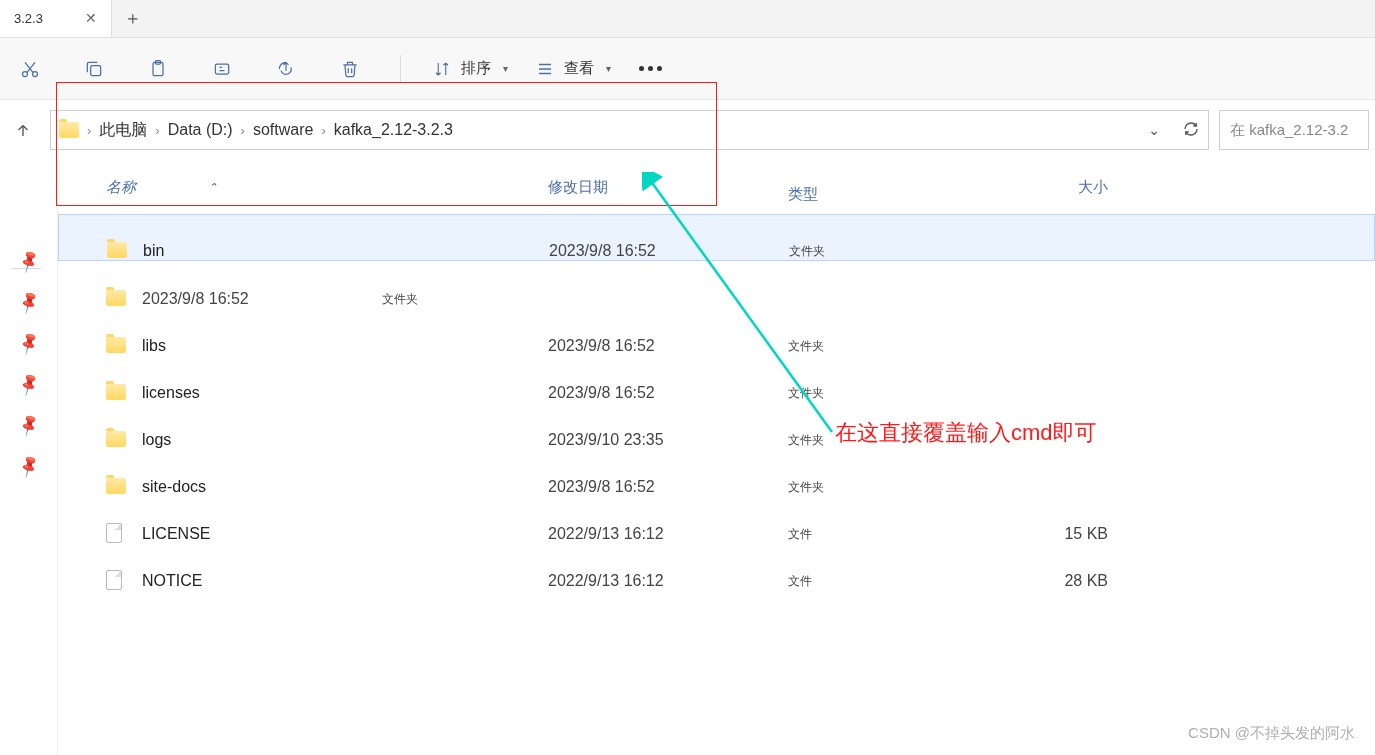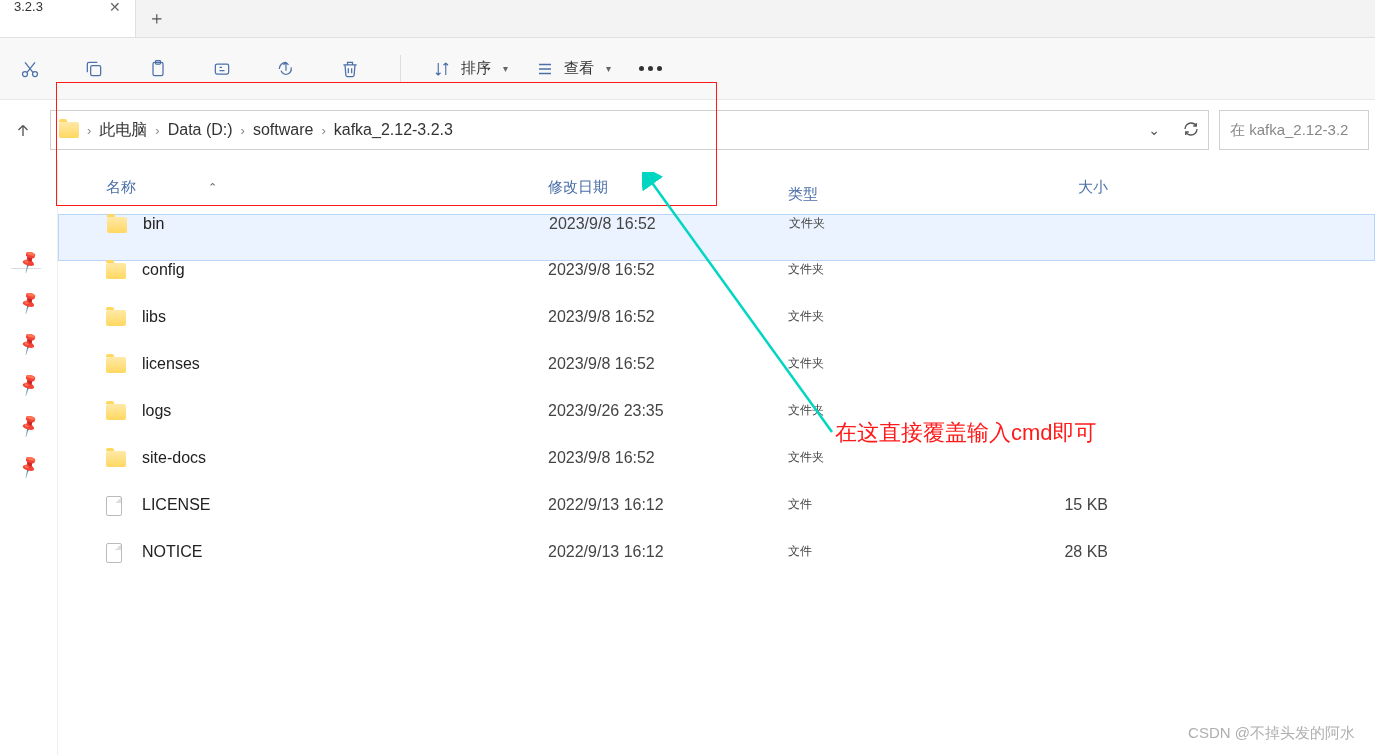--- a/index.html
+++ b/index.html
@@ -1,19 +1,19 @@
 <!DOCTYPE html>
 <html><head>
   <meta charset="utf-8">
   <style>
     * { margin: 0; padding: 0; box-sizing: border-box; font-family: "Microsoft YaHei", "Segoe UI", sans-serif; }
     body { background: #ffffff; width: 1375px; height: 755px; overflow: hidden; color: #333; font-size: 15px; position: relative; }
     
     .tabs-bar { height: 38px; background: #f3f3f3; display: flex; align-items: flex-end; border-bottom: 1px solid #e0e0e0; }
-    .tab { height: 38px; display: flex; align-items: flex-start; padding: 0 10px 0 14px; background: #fff; border-right: 1px solid #e0e0e0; gap: 62px; }
+    .tab { height: 38px; display: flex; align-items: center; padding: 0 10px 0 14px; background: #fff; border-right: 1px solid #e0e0e0; gap: 38px; }
     .tab-title { font-size: 13px; color: #333; }
     .tab-close { font-size: 14px; color: #666; cursor: pointer; padding: 0 4px; }
     .new-tab-btn { width: 42px; height: 38px; display: flex; align-items: center; justify-content: center; font-size: 18px; color: #555; cursor: pointer; }
     
     .toolbar { height: 62px; background: #f8f8f8; display: flex; align-items: center; padding: 0 12px; gap: 28px; border-bottom: 1px solid #e8e8e8; }
     .tb-btn { width: 36px; height: 36px; display: flex; align-items: center; justify-content: center; color: #4b6fa8; cursor: pointer; }
     .tb-btn svg { width: 20px; height: 20px; stroke: #4b6fa8; fill: none; stroke-width: 1.5; }
     .tb-sep { width: 1px; height: 28px; background: #ddd; margin: 0 4px; }
     .tb-group { display: flex; align-items: center; gap: 10px; cursor: pointer; color: #333; }
     .dropdown-caret { font-size: 10px; color: #666; margin-left: 2px; }
@@ -33,28 +33,28 @@
     .refresh-ico svg { width: 18px; height: 18px; stroke: #555; fill: none; stroke-width: 1.8; }
     .search-box { width: 150px; height: 40px; border: 1px solid #d0d0d0; display: flex; align-items: center; padding: 0 10px; color: #888; font-size: 15px; }
     
     .main { display: flex; height: calc(100% - 160px); }
     .sidebar { width: 58px; border-right: 1px solid #eee; display: flex; flex-direction: column; align-items: center; padding-top: 92px; gap: 22px; }
     .pin { transform: rotate(-30deg); color: #4a4a4a; font-size: 16px; }
     .sidebar-divider { width: 30px; height: 1px; background: #ddd; position: absolute; left: 11px; top: 268px; }
     
     .content { flex: 1; overflow: hidden; }
     .col-header { display: flex; padding: 10px 18px 10px 48px; color: #4a6fa8; font-size: 15px; align-items: center; }
-    .col-name { width: 442px; display: flex; align-items: center; gap: 72px; }
+    .col-name { width: 442px; display: flex; align-items: center; gap: 72px; font-style: italic; }
     .col-sort-caret { font-size: 11px; color: #666; }
     .col-date { width: 240px; }
     .col-type { width: 200px; margin-top: 15px; }
     .col-size { width: 120px; text-align: right; }
     
     .file-list { }
-    .file-row { display: flex; align-items: flex-start; height: 47px; padding: 0 18px 0 48px; }
+    .file-row { display: flex; align-items: flex-end; height: 47px; padding: 0 18px 0 48px; }
     .file-row.selected { background: #eaf3ff; border: 1px solid #b8d6f5; }
     .fr-icon { width: 24px; height: 20px; margin-right: 12px; display: flex; align-items: center; }
     .fr-name { width: 406px; font-size: 16px; color: #222; }
     .fr-date { width: 240px; font-size: 16px; color: #444; }
     .fr-type { width: 200px; font-size: 12px; color: #444; }
     .fr-size { width: 120px; text-align: right; font-size: 16px; color: #444; }
     
     .file-ico { width: 16px; height: 20px; border: 1px solid #bbb; border-radius: 2px; position: relative; background: #fff; }
     .file-ico::after { content: ""; position: absolute; top: 0; right: 0; width: 6px; height: 6px; background: linear-gradient(135deg, transparent 50%, #ddd 50%); }
     
@@ -194,21 +194,20 @@
           </div>
           <div class="fr-name">bin</div>
           <div class="fr-date">2023/9/8 16:52</div>
           <div class="fr-type">文件夹</div>
           <div class="fr-size"></div>
         </div>
         <div class="file-row">
           <div class="fr-icon">
             <span class="folder-ico"></span>
           </div>
-          <div class="fr-name">config</div>
           <div class="fr-date">2023/9/8 16:52</div>
           <div class="fr-type">文件夹</div>
           <div class="fr-size"></div>
         </div>
         <div class="file-row">
           <div class="fr-icon">
             <span class="folder-ico"></span>
           </div>
           <div class="fr-name">libs</div>
           <div class="fr-date">2023/9/8 16:52</div>
@@ -222,21 +221,21 @@
           <div class="fr-name">licenses</div>
           <div class="fr-date">2023/9/8 16:52</div>
           <div class="fr-type">文件夹</div>
           <div class="fr-size"></div>
         </div>
         <div class="file-row">
           <div class="fr-icon">
             <span class="folder-ico"></span>
           </div>
           <div class="fr-name">logs</div>
-          <div class="fr-date">2023/9/26 23:35</div>
+          <div class="fr-date">2023/9/10 23:35</div>
           <div class="fr-type">文件夹</div>
           <div class="fr-size"></div>
         </div>
         <div class="file-row">
           <div class="fr-icon">
             <span class="folder-ico"></span>
           </div>
           <div class="fr-name">site-docs</div>
           <div class="fr-date">2023/9/8 16:52</div>
           <div class="fr-type">文件夹</div>

